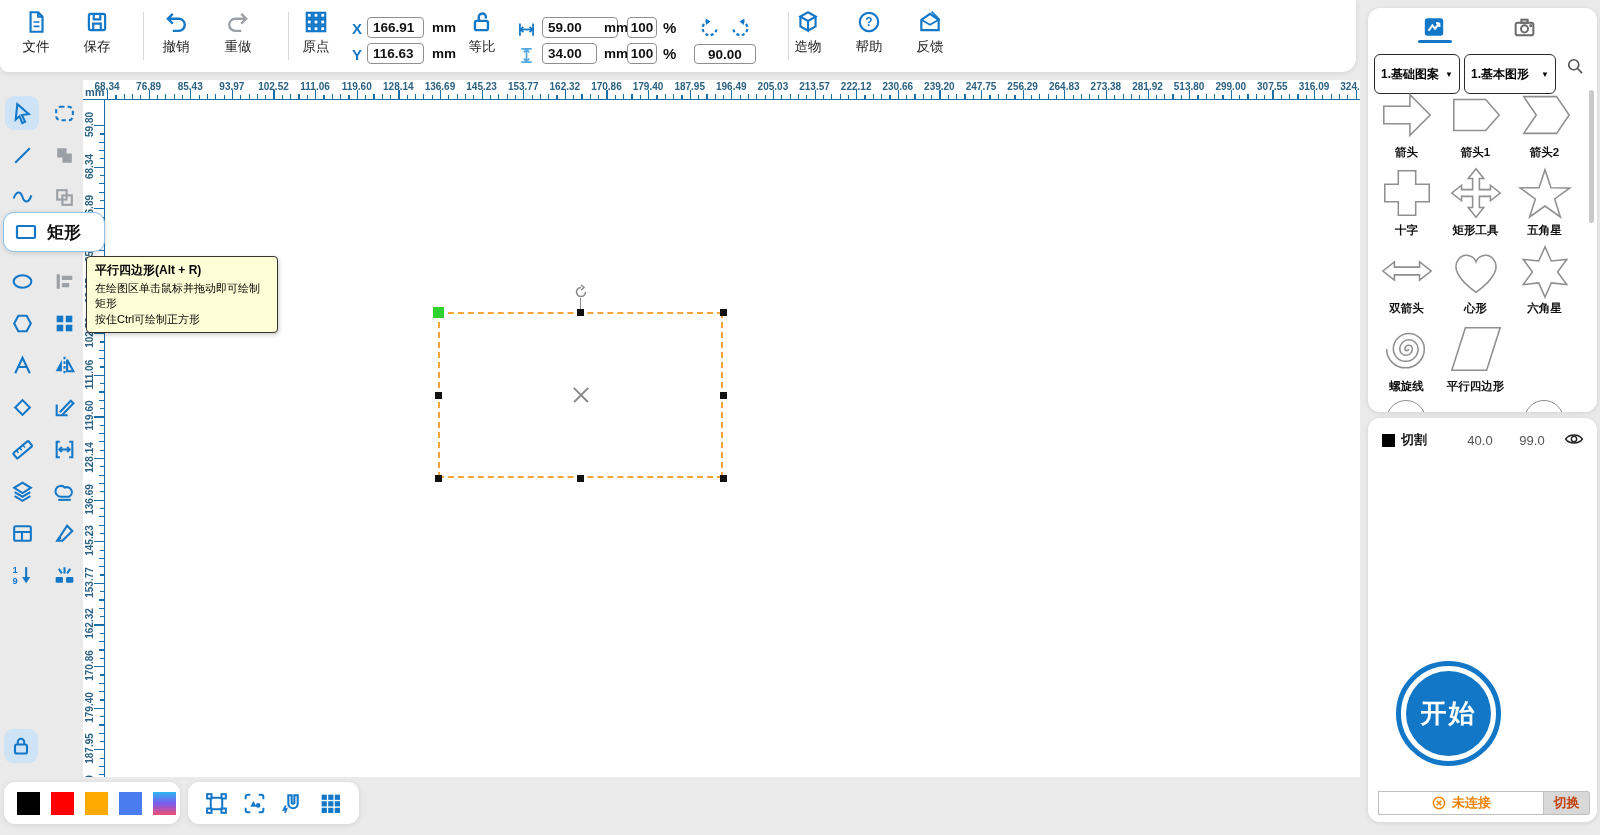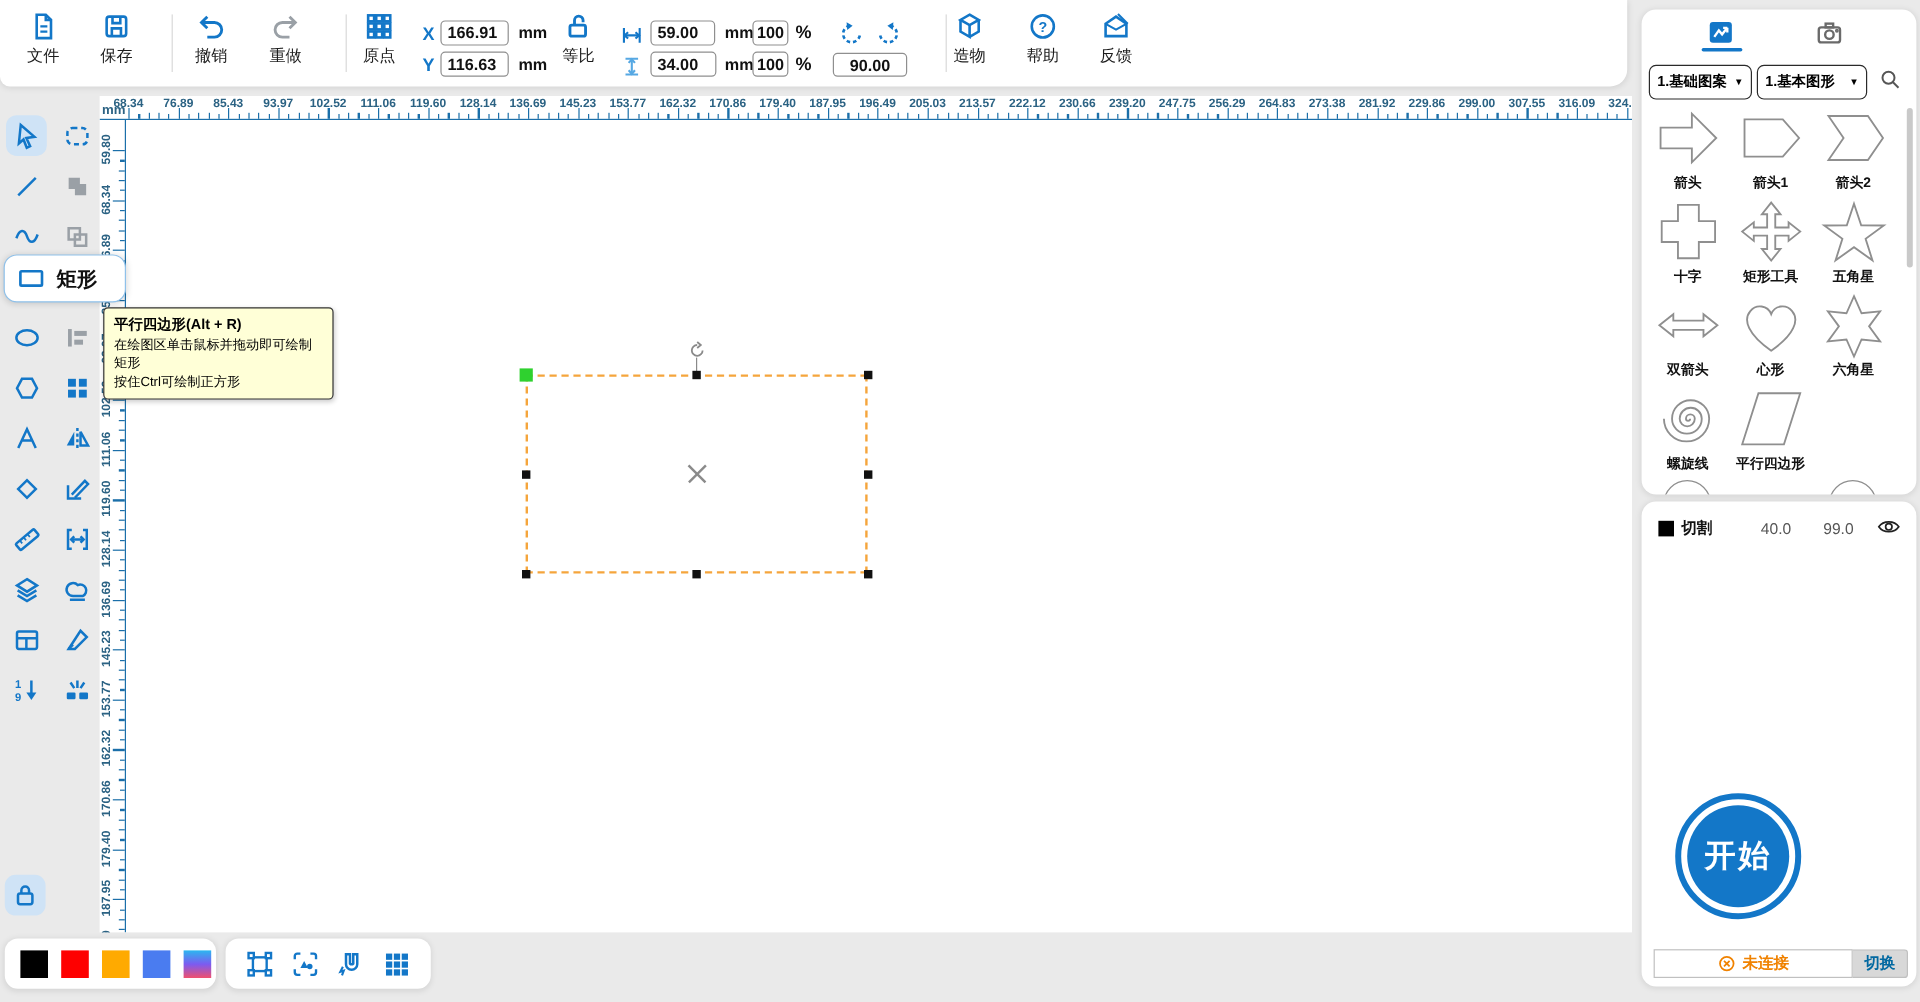--- a/index.html
+++ b/index.html
@@ -57,21 +57,21 @@
   
   #colors-card { left:4px; top:782px; width:176px; height:42px; border-radius:11px; display:flex; align-items:center; gap:11px; padding-left:13px; }
   .swatch { width:23px; height:23px; cursor:pointer; }
   #canvas-tools-card { left:188px; top:782px; width:171px; height:42px; border-radius:11px; display:flex; align-items:center; justify-content:space-around; padding:0 10px; }
   #canvas-tools-card svg { cursor:pointer; }
 
   
   #panelA { left:1368px; top:8px; width:229px; height:404px; border-radius:12px; overflow:hidden; }
   .tab { position:absolute; cursor:pointer; }
   #tab-underline { position:absolute; left:50px; top:32px; width:34px; height:3px; background:#1377c8; border-radius:2px; }
-  .dropdown { position:absolute; top:46px; height:29px; border:1.3px solid #2a2a2a; border-radius:6px; background:#fff; display:flex; align-items:center; justify-content:space-between; padding:0 6px; cursor:pointer; }
+  .dropdown { position:absolute; top:46px; height:40px; border:1.3px solid #2a2a2a; border-radius:6px; background:#fff; display:flex; align-items:center; justify-content:space-between; padding:0 6px; cursor:pointer; }
   .dropdown .dd-label { font-size:12px; font-weight:bold; color:#000; white-space:nowrap; }
   .dropdown .dd-arrow { font-size:8px; color:#000; margin-left:4px; }
   #shape-grid { position:absolute; left:4px; top:78px; width:207px; display:grid; grid-template-columns:repeat(3,69px); grid-auto-rows:78px; }
   .shape-cell { display:flex; flex-direction:column; align-items:center; cursor:pointer; }
   .shape-cell .shape-label { font-size:11.5px; font-weight:bold; color:#111; margin-top:1px; white-space:nowrap; }
   #scroll-thumb { position:absolute; right:3px; top:82px; width:5px; height:133px; background:#c9c9c9; border-radius:3px; }
   .partial-shape { position:absolute; border:1.6px solid #8f8f8f; border-radius:50%; width:40px; height:40px; }
 
   #panelB { left:1368px; top:418px; width:229px; height:404px; border-radius:12px; }
   #param-table { position:absolute; left:8px; top:6px; width:214px; }
@@ -79,21 +79,21 @@
   .ph-c0 { width:78px; padding-left:6px; } .ph-c1 { width:52px; text-align:center; } .ph-c2 { width:52px; text-align:center; } .ph-c3 { width:32px; text-align:center; }
   .param-row { display:flex; align-items:center; height:32px; font-size:13px; }
   .param-row .pr-proc { width:78px; display:flex; align-items:center; gap:6px; padding-left:6px; font-weight:bold; color:#111; }
   .pr-swatch { width:13px; height:13px; }
   .pr-num { width:52px; text-align:center; color:#555; }
   .pr-eye { width:32px; text-align:center; cursor:pointer; }
   #start-btn { position:absolute; left:28px; top:243px; width:105px; height:105px; border:5px solid #1377c8; border-radius:50%; background:#fff; display:flex; align-items:center; justify-content:center; cursor:pointer; }
   #start-inner { width:85px; height:85px; border-radius:50%; background:#1377c8; color:#fff; font-size:26px; font-weight:bold; display:flex; align-items:center; justify-content:center; letter-spacing:2px; }
   #conn-bar { position:absolute; left:10px; top:373px; width:212px; height:24px; display:flex; }
   #conn-field { flex:1; background:#fff; border:1px solid #c0c0c0; display:flex; align-items:center; justify-content:center; gap:5px; color:#f08200; font-size:13px; font-weight:bold; }
-  #switch-btn { width:46px; background:#d8d8d8; border:1px solid #c0c0c0; border-left:none; display:flex; align-items:center; justify-content:center; font-size:13px; font-weight:bold; color:#0369a1; cursor:pointer; border-radius:0 3px 3px 0; }
+  #switch-btn { width:46px; background:#d8d8d8; border:1px solid #c0c0c0; border-left:none; display:flex; align-items:center; justify-content:center; font-size:13px; font-weight:bold; color:#c2410c; cursor:pointer; border-radius:0 3px 3px 0; }
 </style>
 </head>
 <body>
 
 <div id="app">
 
   <div id="canvas">
     <div id="hruler">
         <div class="htick" style="left:24px;height:9px"></div>
         <div class="hlabel" style="left:24px">68.34</div>
@@ -245,21 +245,21 @@
         <div class="htick" style="left:1039.5279999999998px;height:5px"></div>
         <div class="htick" style="left:1047.8519999999999px;height:5px"></div>
         <div class="htick" style="left:1056.176px;height:4px"></div>
         <div class="htick" style="left:1064.5px;height:9px"></div>
         <div class="hlabel" style="left:1064.5px">281.92</div>
         <div class="htick" style="left:1072.824px;height:4px"></div>
         <div class="htick" style="left:1081.148px;height:5px"></div>
         <div class="htick" style="left:1089.472px;height:5px"></div>
         <div class="htick" style="left:1097.796px;height:4px"></div>
         <div class="htick" style="left:1106.12px;height:9px"></div>
-        <div class="hlabel" style="left:1106.12px">229.86</div>
+        <div class="hlabel" style="left:1106.12px">513.80</div>
         <div class="htick" style="left:1114.444px;height:4px"></div>
         <div class="htick" style="left:1122.7679999999998px;height:5px"></div>
         <div class="htick" style="left:1131.0919999999999px;height:5px"></div>
         <div class="htick" style="left:1139.416px;height:4px"></div>
         <div class="htick" style="left:1147.74px;height:9px"></div>
         <div class="hlabel" style="left:1147.74px">299.00</div>
         <div class="htick" style="left:1156.064px;height:4px"></div>
         <div class="htick" style="left:1164.388px;height:5px"></div>
         <div class="htick" style="left:1172.712px;height:5px"></div>
         <div class="htick" style="left:1181.036px;height:4px"></div>
@@ -458,21 +458,21 @@
           <path d="M9 11 V7.5 A3.3 3.3 0 0 1 15.6 7.3 V8.8"></path>
       </svg>
       <div class="tb-label">等比</div>
     </div>
 
     <svg class="mini-icon" style="left:516px; top:19px" width="21" height="21" viewBox="0 0 24 24" fill="none" stroke="#1377c8" stroke-width="2">
       <path d="M4.5 5 V19 M19.5 5 V19"></path>
         <path d="M4.5 12 H19.5"></path>
         <path d="M8.5 9 L5 12 L8.5 15 M15.5 9 L19 12 L15.5 15"></path>
     </svg>
-    <input class="fld" style="left: 542px; top: 17px; width: 54px;" value="59.00">
+    <input class="fld" style="left: 542px; top: 17px; width: 76px;" value="59.00">
     <span class="unit-lbl" style="left:604px; top:20px">mm</span>
     <input class="fld ctr" style="left: 627px; top: 17px; width: 30px;" value="100">
     <span class="unit-lbl" style="left:663px; top:19px; font-size:15px">%</span>
 
     <svg class="mini-icon" style="left:516px; top:45px" width="21" height="21" viewBox="0 0 24 24" fill="none" stroke="#56a8e3" stroke-width="2">
       <path d="M6 4.5 H18 M6 19.5 H18"></path>
         <path d="M12 4.5 V19.5"></path>
         <path d="M9 8.5 L12 5 L15 8.5 M9 15.5 L12 19 L15 15.5"></path>
     </svg>
     <input class="fld" style="left: 542px; top: 43px; width: 55px;" value="34.00">

